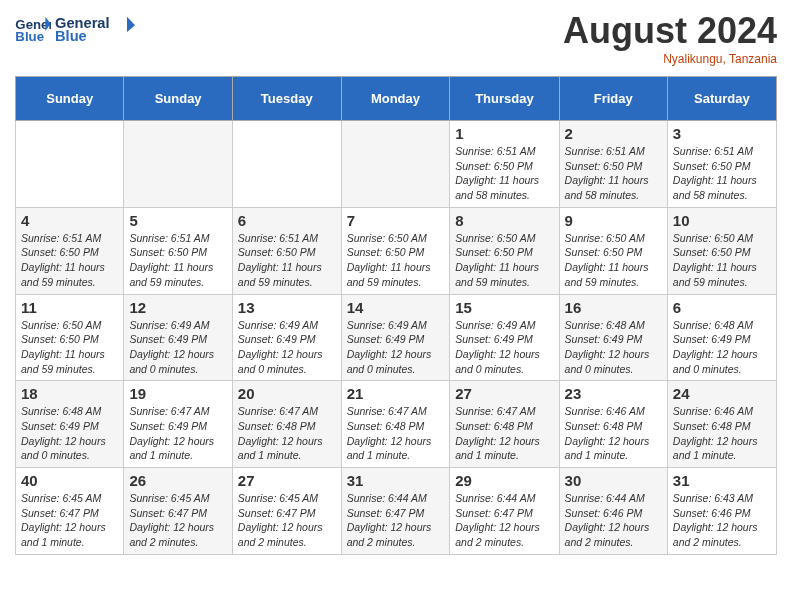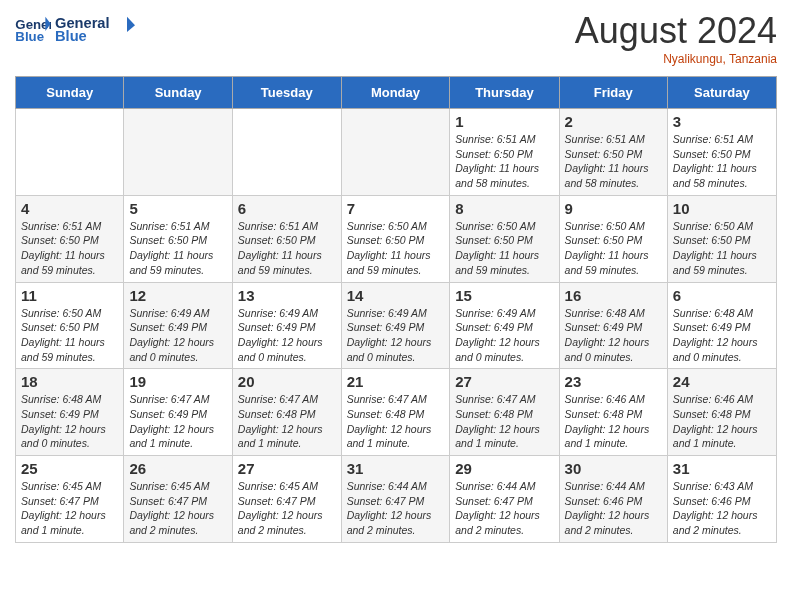--- a/index.html
+++ b/index.html
@@ -2,24 +2,24 @@
 <html><head>
   <meta charset="utf-8">
   <style>
     * { box-sizing: border-box; margin: 0; padding: 0; }
     body { font-family: Arial, sans-serif; background: #fff; width: 792px; min-height: 612px; }
     .page { width: 792px; padding: 10px 15px; }
     .header { display: flex; justify-content: space-between; align-items: flex-start; margin-bottom: 10px; }
     .logo { display: flex; align-items: center; }
     .logo-icon { width: 36px; height: 30px; margin-right: 4px; }
     .title-block { text-align: right; }
-    .month-year { font-size: 36px; color: #333; font-weight: normal; }
+    .month-year { font-size: 36px; color: #333; font-weight: bold; }
     .location { font-size: 12px; color: #c2410c; }
     .calendar { width: 100%; border-collapse: collapse; }
-    .calendar th { background: #2a6bbf; color: #fff; text-align: center; padding: 8px 3px; font-size: 13px; font-weight: bold; border: 1px solid #aaa; }
+    .calendar th { background: #2a6bbf; color: #fff; text-align: center; padding: 14px 3px; font-size: 13px; font-weight: bold; border: 1px solid #aaa; }
     .calendar td { vertical-align: top; border: 1px solid #ccc; padding: 4px 5px; width: 113px; min-height: 80px; font-size: 11px; color: #333; background: #fff; }
     .calendar td.alt { background: #f5f5f5; }
     .day-num { font-size: 15px; font-weight: bold; margin-bottom: 2px; }
     .day-info { font-size: 10.5px; line-height: 1.4; color: #333; font-style: italic; }
     .empty { background: #fff; }
   </style>
 </head>
 <body>
 
 <div class="page">
@@ -233,21 +233,21 @@
           <td class="alt">
             <div class="day-num">24</div>
             <div class="day-info" style="white-space: pre-line;">Sunrise: 6:46 AM
 Sunset: 6:48 PM
 Daylight: 12 hours
 and 1 minute.</div>
           </td>
         </tr>
         <tr>
           <td>
-            <div class="day-num">25</div>
+            <div class="day-num">40</div>
             <div class="day-info" style="white-space: pre-line;">Sunrise: 6:45 AM
 Sunset: 6:47 PM
 Daylight: 12 hours
 and 1 minute.</div>
           </td>
           <td class="alt">
             <div class="day-num">26</div>
             <div class="day-info" style="white-space: pre-line;">Sunrise: 6:45 AM
 Sunset: 6:47 PM
 Daylight: 12 hours

